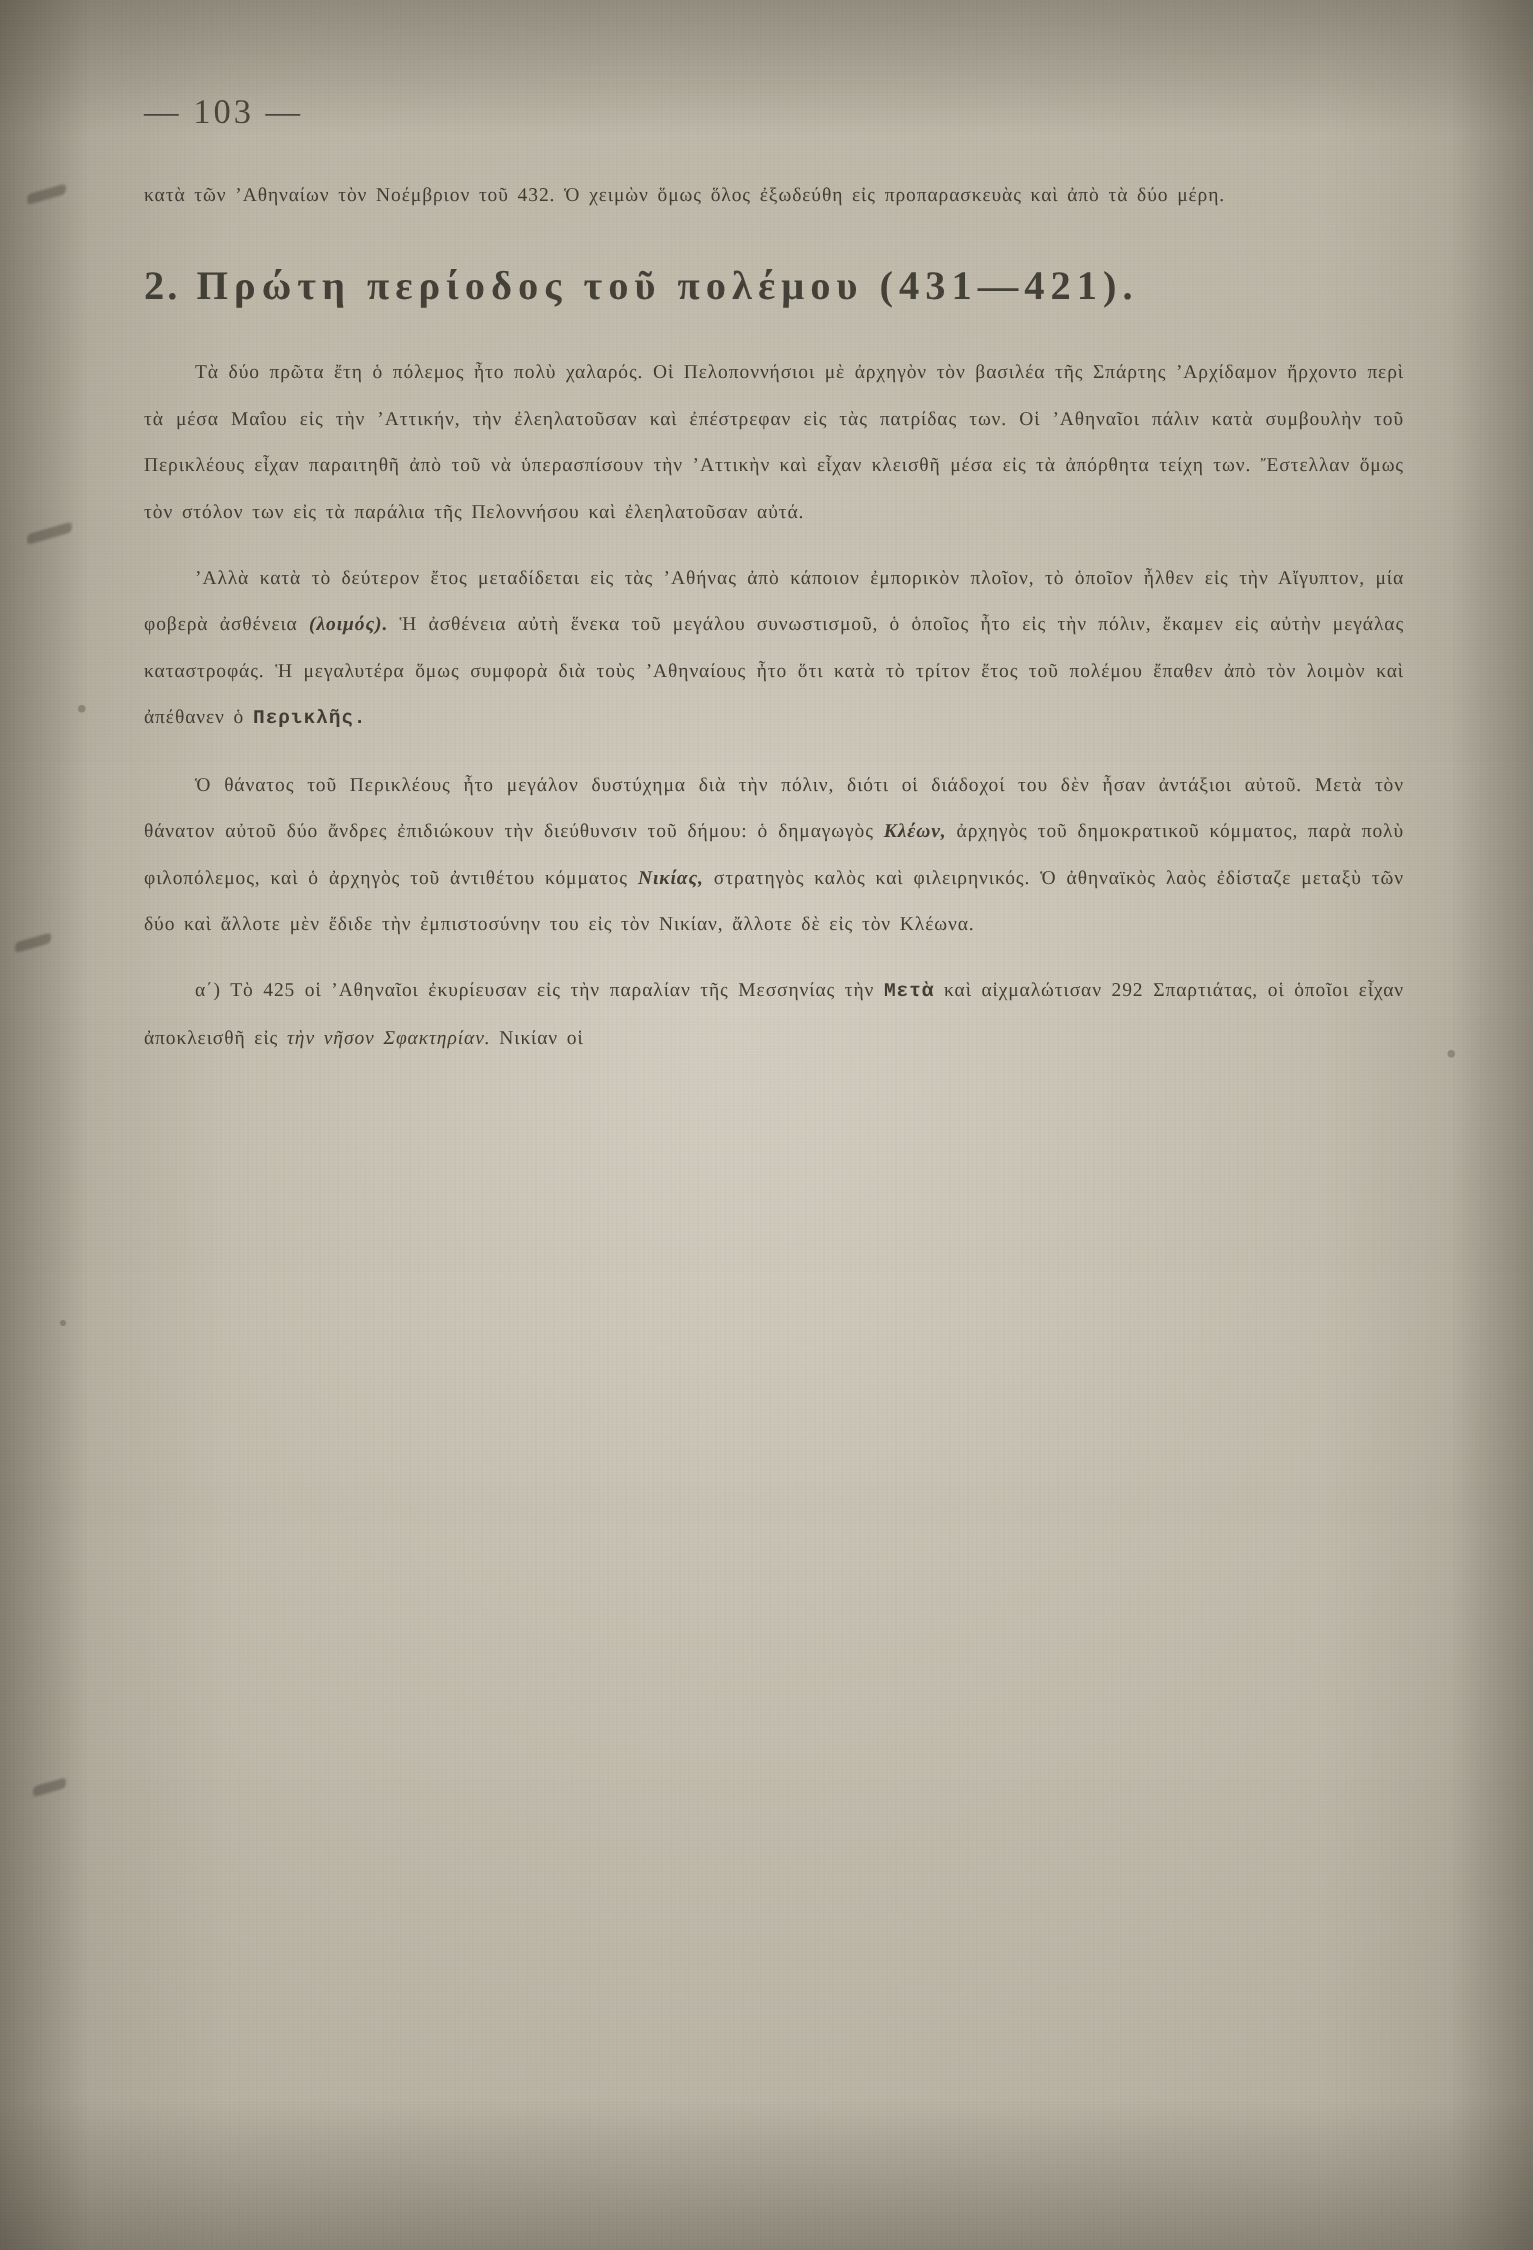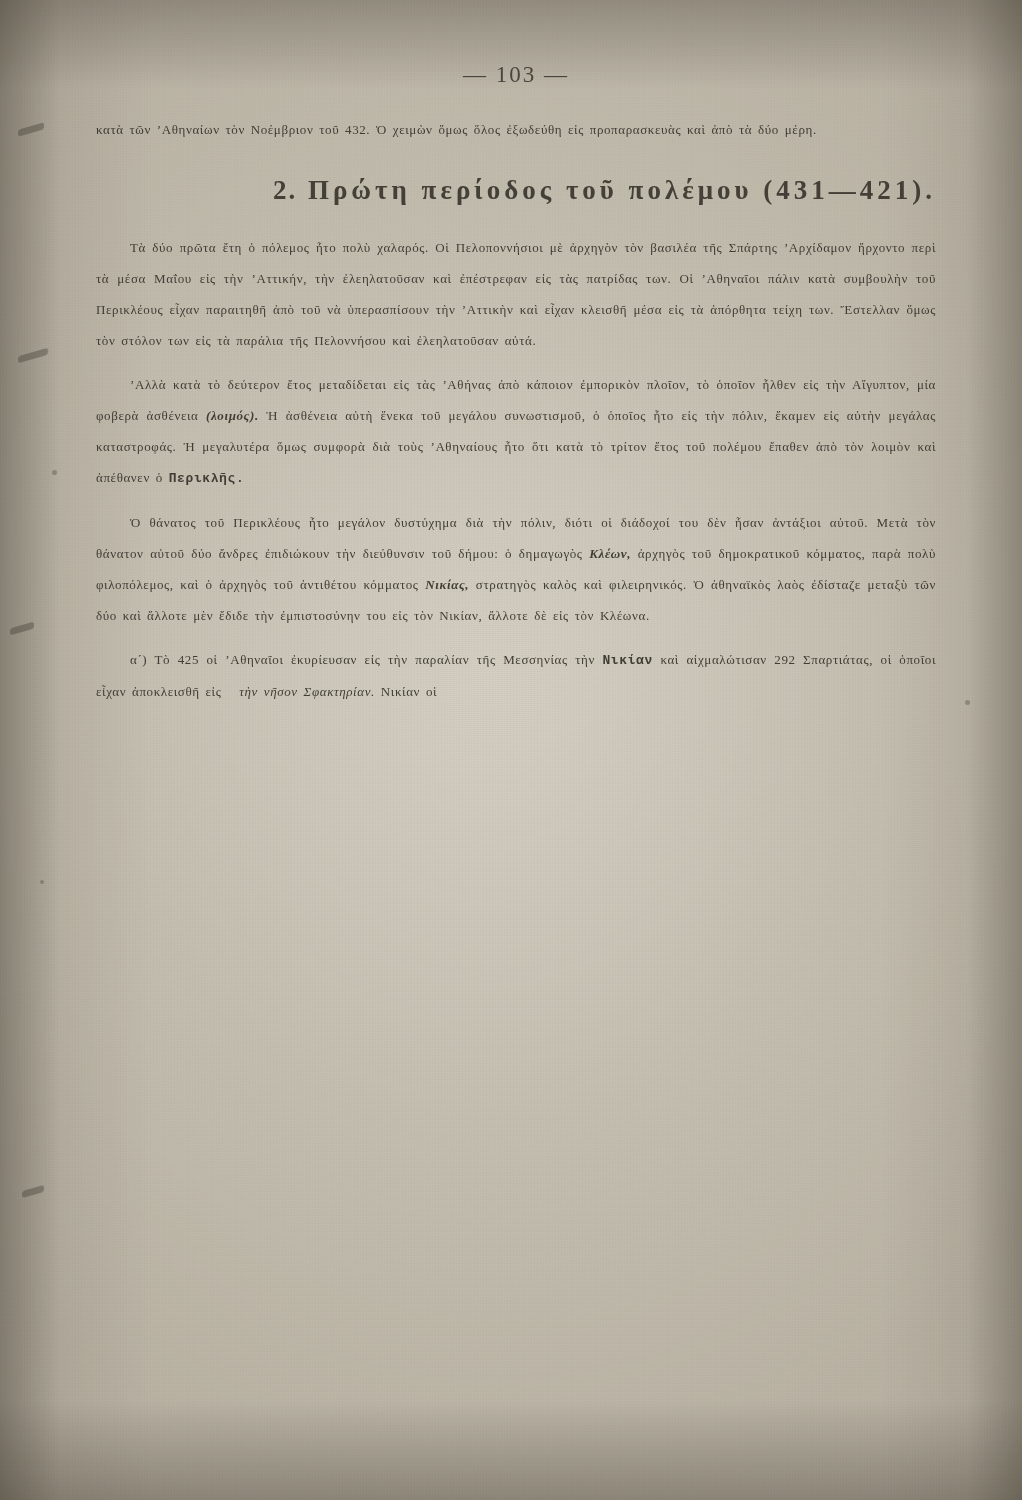--- a/index.html
+++ b/index.html
@@ -74,21 +74,20 @@
 
   .content {
     position: absolute;
     left: 96px;
     top: 0;
     width: 840px;
     height: 1500px;
   }
 
   .page-number {
-    text-align: center;
     margin-top: 62px;
     font-size: 23px;
     letter-spacing: 2px;
     color: #3b382f;
     font-family: "Liberation Serif", serif;
     opacity: 0.88;
   }
 
   .para {
     font-size: 13px;
@@ -96,26 +95,26 @@
     color: #36332b;
     text-align: justify;
     letter-spacing: 0.6px;
     word-spacing: 2px;
     opacity: 0.92;
   }
   .para.indent { text-indent: 34px; }
   .para.top-block { margin-top: 26px; }
 
   .b { font-weight: bold; font-family: Liberation Mono, monospace; }
-  .i { font-style: italic; margin-left: 12px; }
+  .i { font-style: italic; }
   .bi { font-weight: bold; font-style: italic; }
 
   .section-heading {
     margin: 30px 0 26px 0;
-    text-align: right;
+    text-align: left;
     font-size: 27px;
     font-weight: bold;
     color: #37342c;
     letter-spacing: 4px;
     font-family: "Liberation Serif", serif;
     opacity: 0.9;
   }
   .section-heading .num { letter-spacing: 2px; }
 </style>
 </head>
@@ -153,17 +152,17 @@
     <p class="para indent">
       <span>’Αλλὰ κατὰ τὸ δεύτερον ἔτος μεταδίδεται εἰς τὰς ’Αθήνας ἀπὸ κάποιον ἐμπορικὸν πλοῖον, τὸ ὁποῖον ἦλθεν εἰς τὴν Αἴγυπτον, μία φοβερὰ ἀσθένεια </span><span class="bi">(λοιμός).</span><span> Ἡ ἀσθένεια αὐτὴ ἕνεκα τοῦ μεγάλου συνωστισμοῦ, ὁ ὁποῖος ἦτο εἰς τὴν πόλιν, ἔκαμεν εἰς αὐτὴν μεγάλας καταστροφάς. Ἡ μεγαλυτέρα ὅμως συμφορὰ διὰ τοὺς ’Αθηναίους ἦτο ὅτι κατὰ τὸ τρίτον ἔτος τοῦ πολέμου ἔπαθεν ἀπὸ τὸν λοιμὸν καὶ ἀπέθανεν ὁ </span><span class="b">Περικλῆς.</span>
     </p>
 
     <p class="para indent">
       <span>Ὁ θάνατος τοῦ Περικλέους ἦτο μεγάλον δυστύχημα διὰ τὴν πόλιν, διότι οἱ διάδοχοί του δὲν ἦσαν ἀντάξιοι αὐτοῦ. Μετὰ τὸν θάνατον αὐτοῦ δύο ἄνδρες ἐπιδιώκουν τὴν διεύθυνσιν τοῦ δήμου: ὁ δημαγωγὸς </span><span class="bi">Κλέων,</span><span> ἀρχηγὸς τοῦ δημοκρατικοῦ κόμματος, παρὰ πολὺ φιλοπόλεμος, καὶ ὁ ἀρχηγὸς τοῦ ἀντιθέτου κόμματος </span><span class="bi">Νικίας,</span><span> στρατηγὸς καλὸς καὶ φιλειρηνικός. Ὁ ἀθηναϊκὸς λαὸς ἐδίσταζε μεταξὺ τῶν δύο καὶ ἄλλοτε μὲν ἔδιδε τὴν ἐμπιστοσύνην του εἰς τὸν Νικίαν, ἄλλοτε δὲ εἰς τὸν Κλέωνα.</span>
     </p>
 
 
     <p class="para indent">
-      <span>α΄) Τὸ 425 οἱ ’Αθηναῖοι ἐκυρίευσαν εἰς τὴν παραλίαν τῆς Μεσσηνίας τὴν </span><span class="b">Νικίαν</span><span> καὶ αἰχμαλώτισαν 292 Σπαρτιάτας, οἱ ὁποῖοι εἶχαν ἀποκλεισθῆ εἰς </span><span class="i">τὴν νῆσον Σφακτηρίαν.</span><span> Νικίαν οἱ</span>
+      <span>α΄) Τὸ 425 οἱ ’Αθηναῖοι ἐκυρίευσαν εἰς τὴν παραλίαν τῆς Μεσσηνίας τὴν </span><span class="b">Μετὰ</span><span> καὶ αἰχμαλώτισαν 292 Σπαρτιάτας, οἱ ὁποῖοι εἶχαν ἀποκλεισθῆ εἰς </span><span class="i">τὴν νῆσον Σφακτηρίαν.</span><span> Νικίαν οἱ</span>
     </p>
 
   </div>
 </div>
 
 </body></html>

